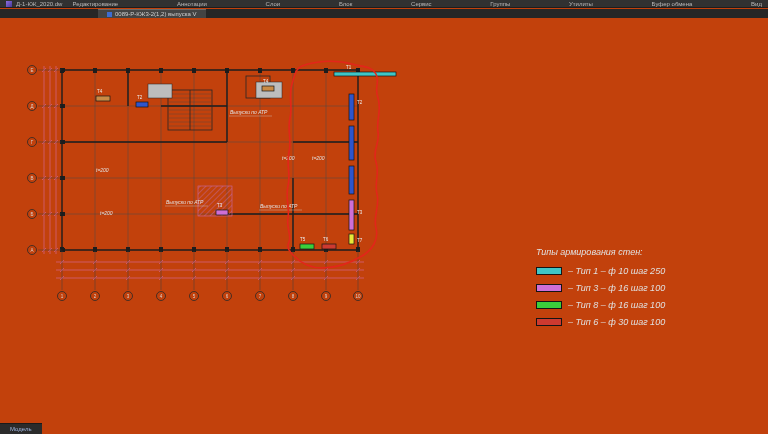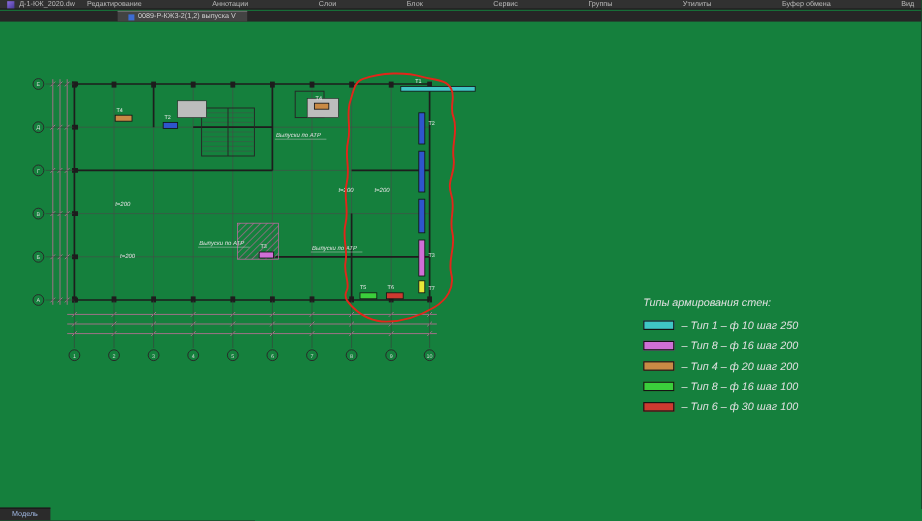--- a/index.html
+++ b/index.html
@@ -1,16 +1,16 @@
 <!DOCTYPE html>
 <html><head>
 <meta charset="utf-8">
 <style>
   html,body{margin:0;padding:0;background:#222;}
-  #screen{position:relative;width:768px;height:434px;background:#15803d;overflow:hidden;
+  #screen{position:relative;width:768px;height:434px;background:#c2410c;overflow:hidden;
           font-family:"Liberation Sans",sans-serif;}
   
   .ribbon{position:absolute;top:0;left:0;right:0;height:8px;background:#313131;display:flex;
           align-items:center;font-size:6px;color:#b9b9b9;padding:0 6px;box-sizing:border-box;border-bottom:1px solid #1d1d1d;}
   .app-icon{width:6px;height:6px;background:linear-gradient(135deg,#8d6ce2,#463a96);margin-right:4px;flex:none;}
   .doc-label{margin-right:10px;white-space:nowrap;}
   .panels{display:flex;flex:1;justify-content:space-between;}
   .panels span{white-space:nowrap;cursor:default;}
   
   .tabbar{position:absolute;top:9px;left:0;right:0;height:9px;background:#262626;display:flex;
@@ -300,25 +300,21 @@
   </div>
 
   <div class="legend">
     <div class="legend-title">Типы армирования стен:</div>
     <div class="legend-row">
       <span class="swatch" style="background-color: rgb(63, 198, 198);"></span>
       <span class="lab">– Тип 1 – ф 10 шаг 250</span>
     </div>
     <div class="legend-row">
       <span class="swatch" style="background-color: rgb(207, 111, 214);"></span>
-      <span class="lab">– Тип 8 – ф 16 шаг 200</span>
-    </div>
-    <div class="legend-row">
-      <span class="swatch" style="background-color: rgb(201, 138, 69);"></span>
-      <span class="lab">– Тип 4 – ф 20 шаг 200</span>
+      <span class="lab">– Тип 3 – ф 16 шаг 100</span>
     </div>
     <div class="legend-row">
       <span class="swatch" style="background-color: rgb(59, 206, 59);"></span>
       <span class="lab">– Тип 8 – ф 16 шаг 100</span>
     </div>
     <div class="legend-row">
       <span class="swatch" style="background-color: rgb(205, 58, 48);"></span>
       <span class="lab">– Тип 6 – ф 30 шаг 100</span>
     </div>
   </div>

